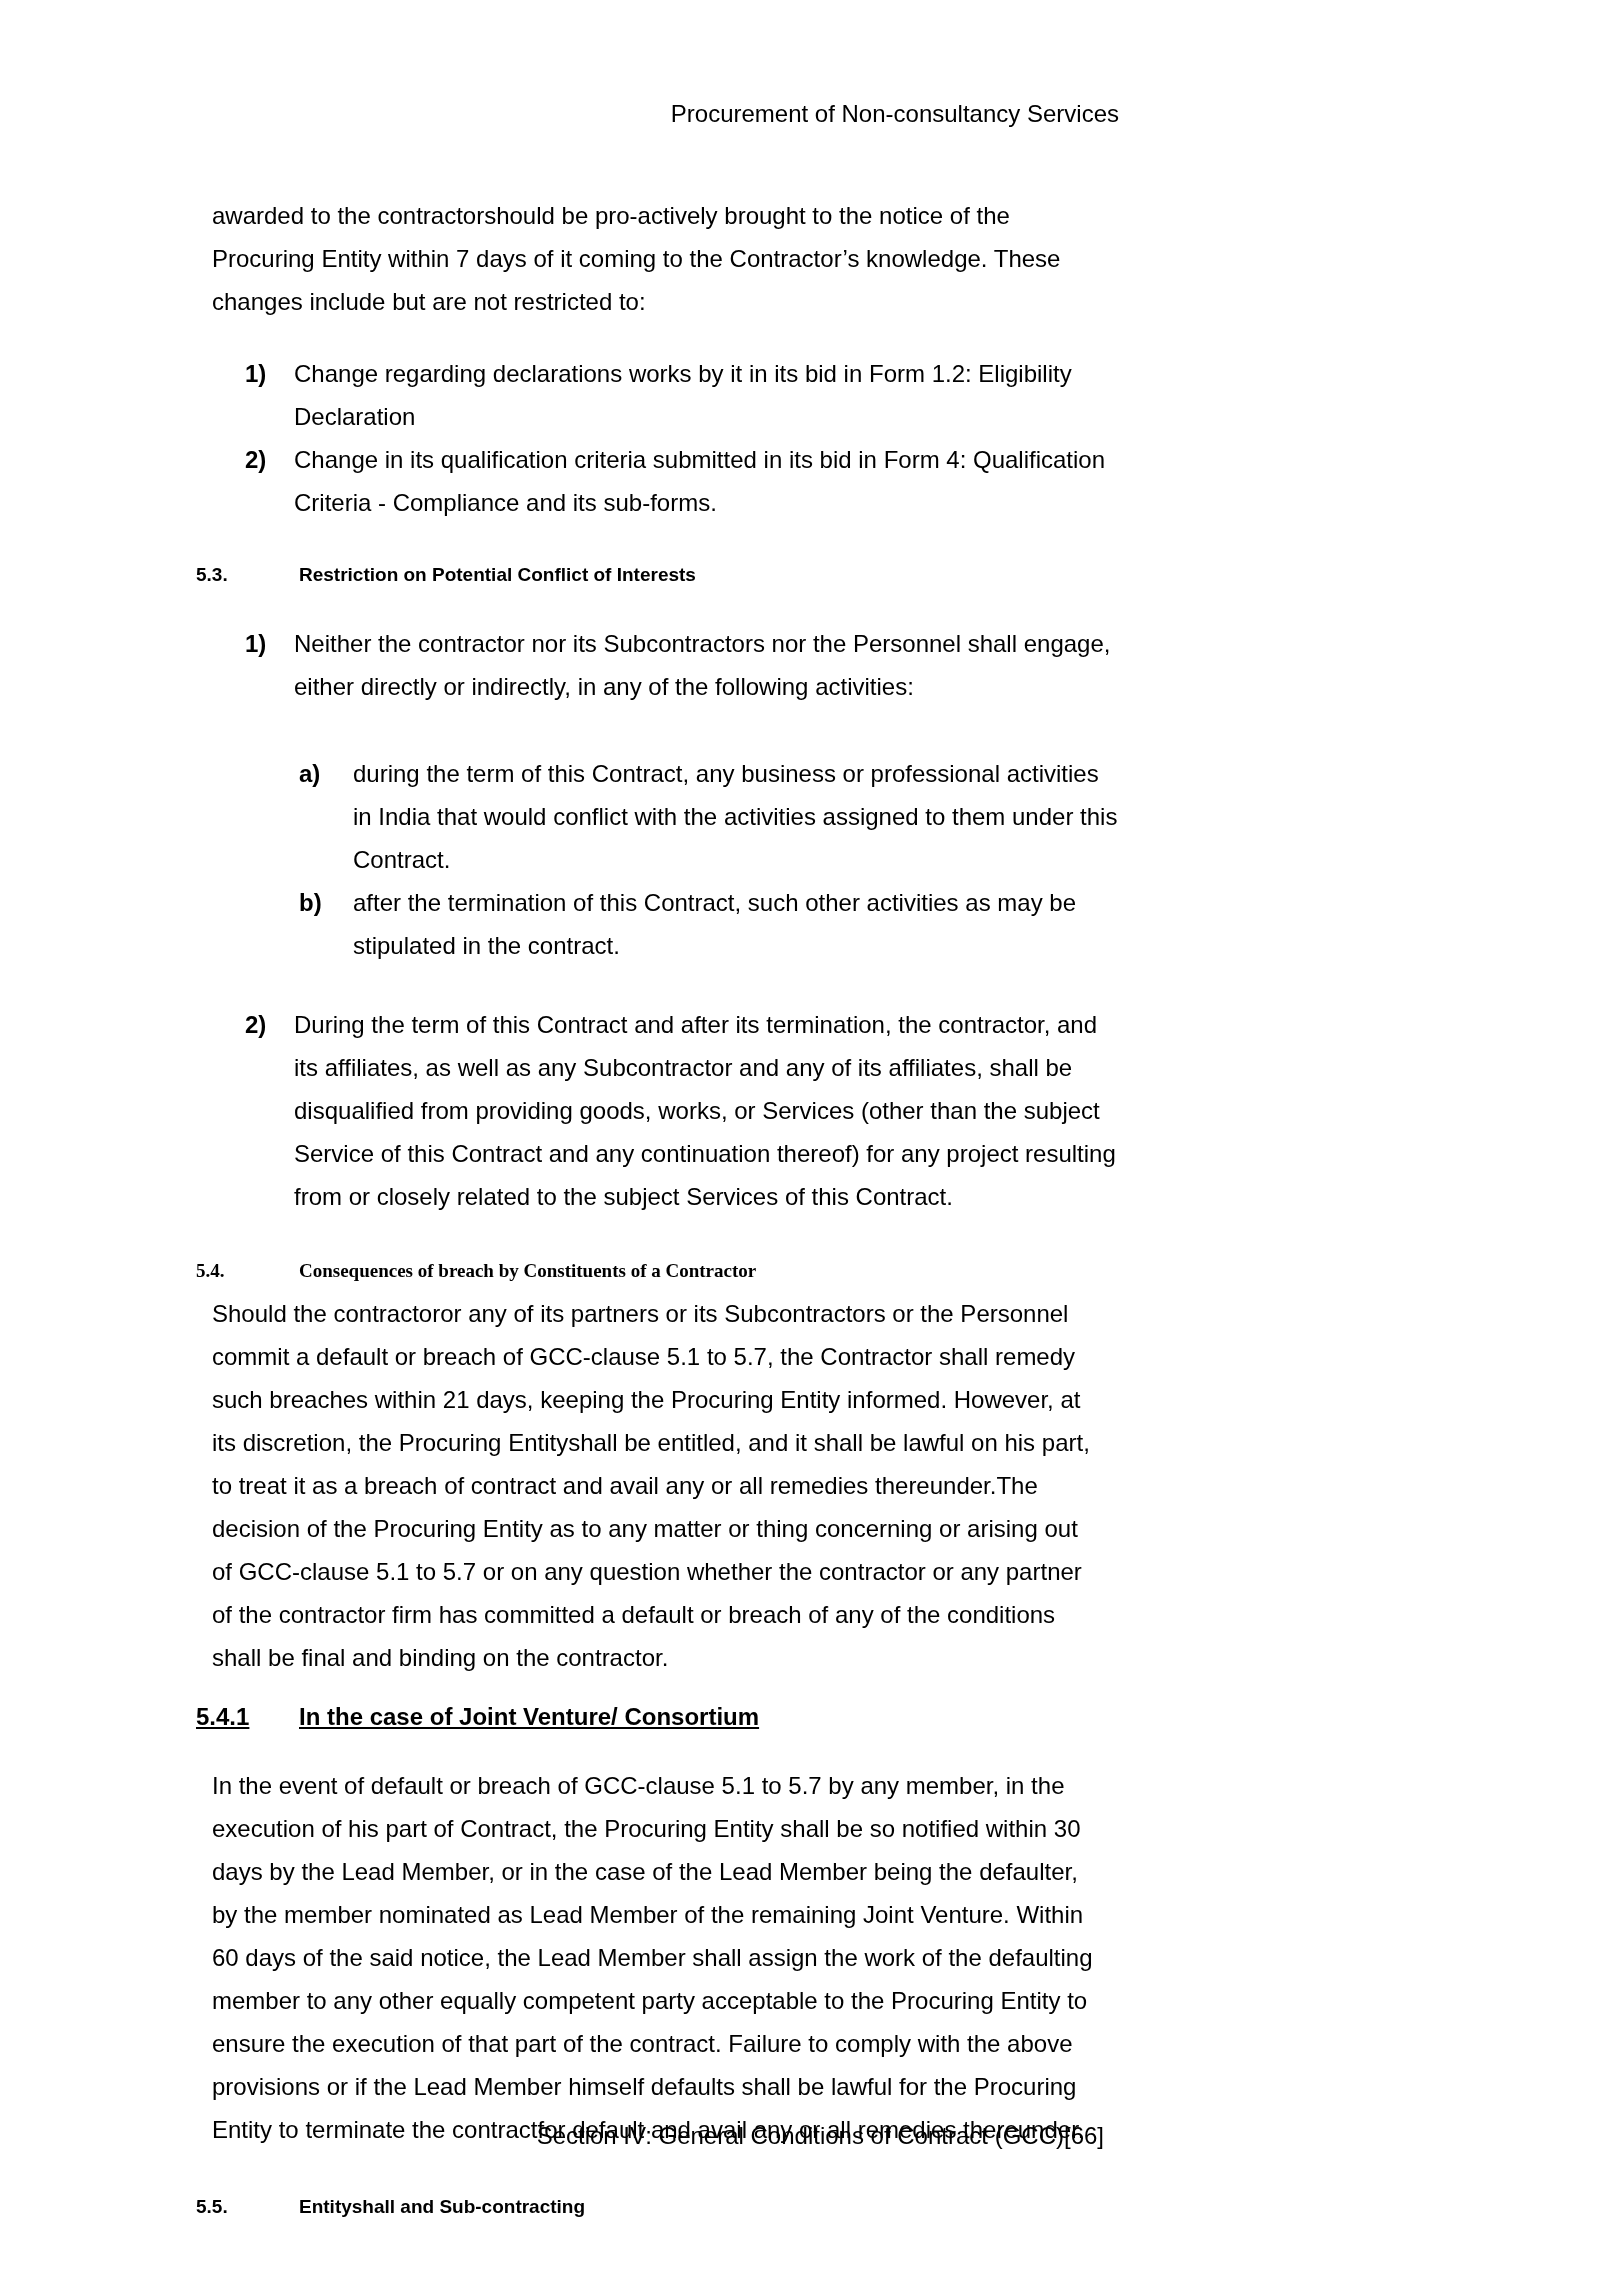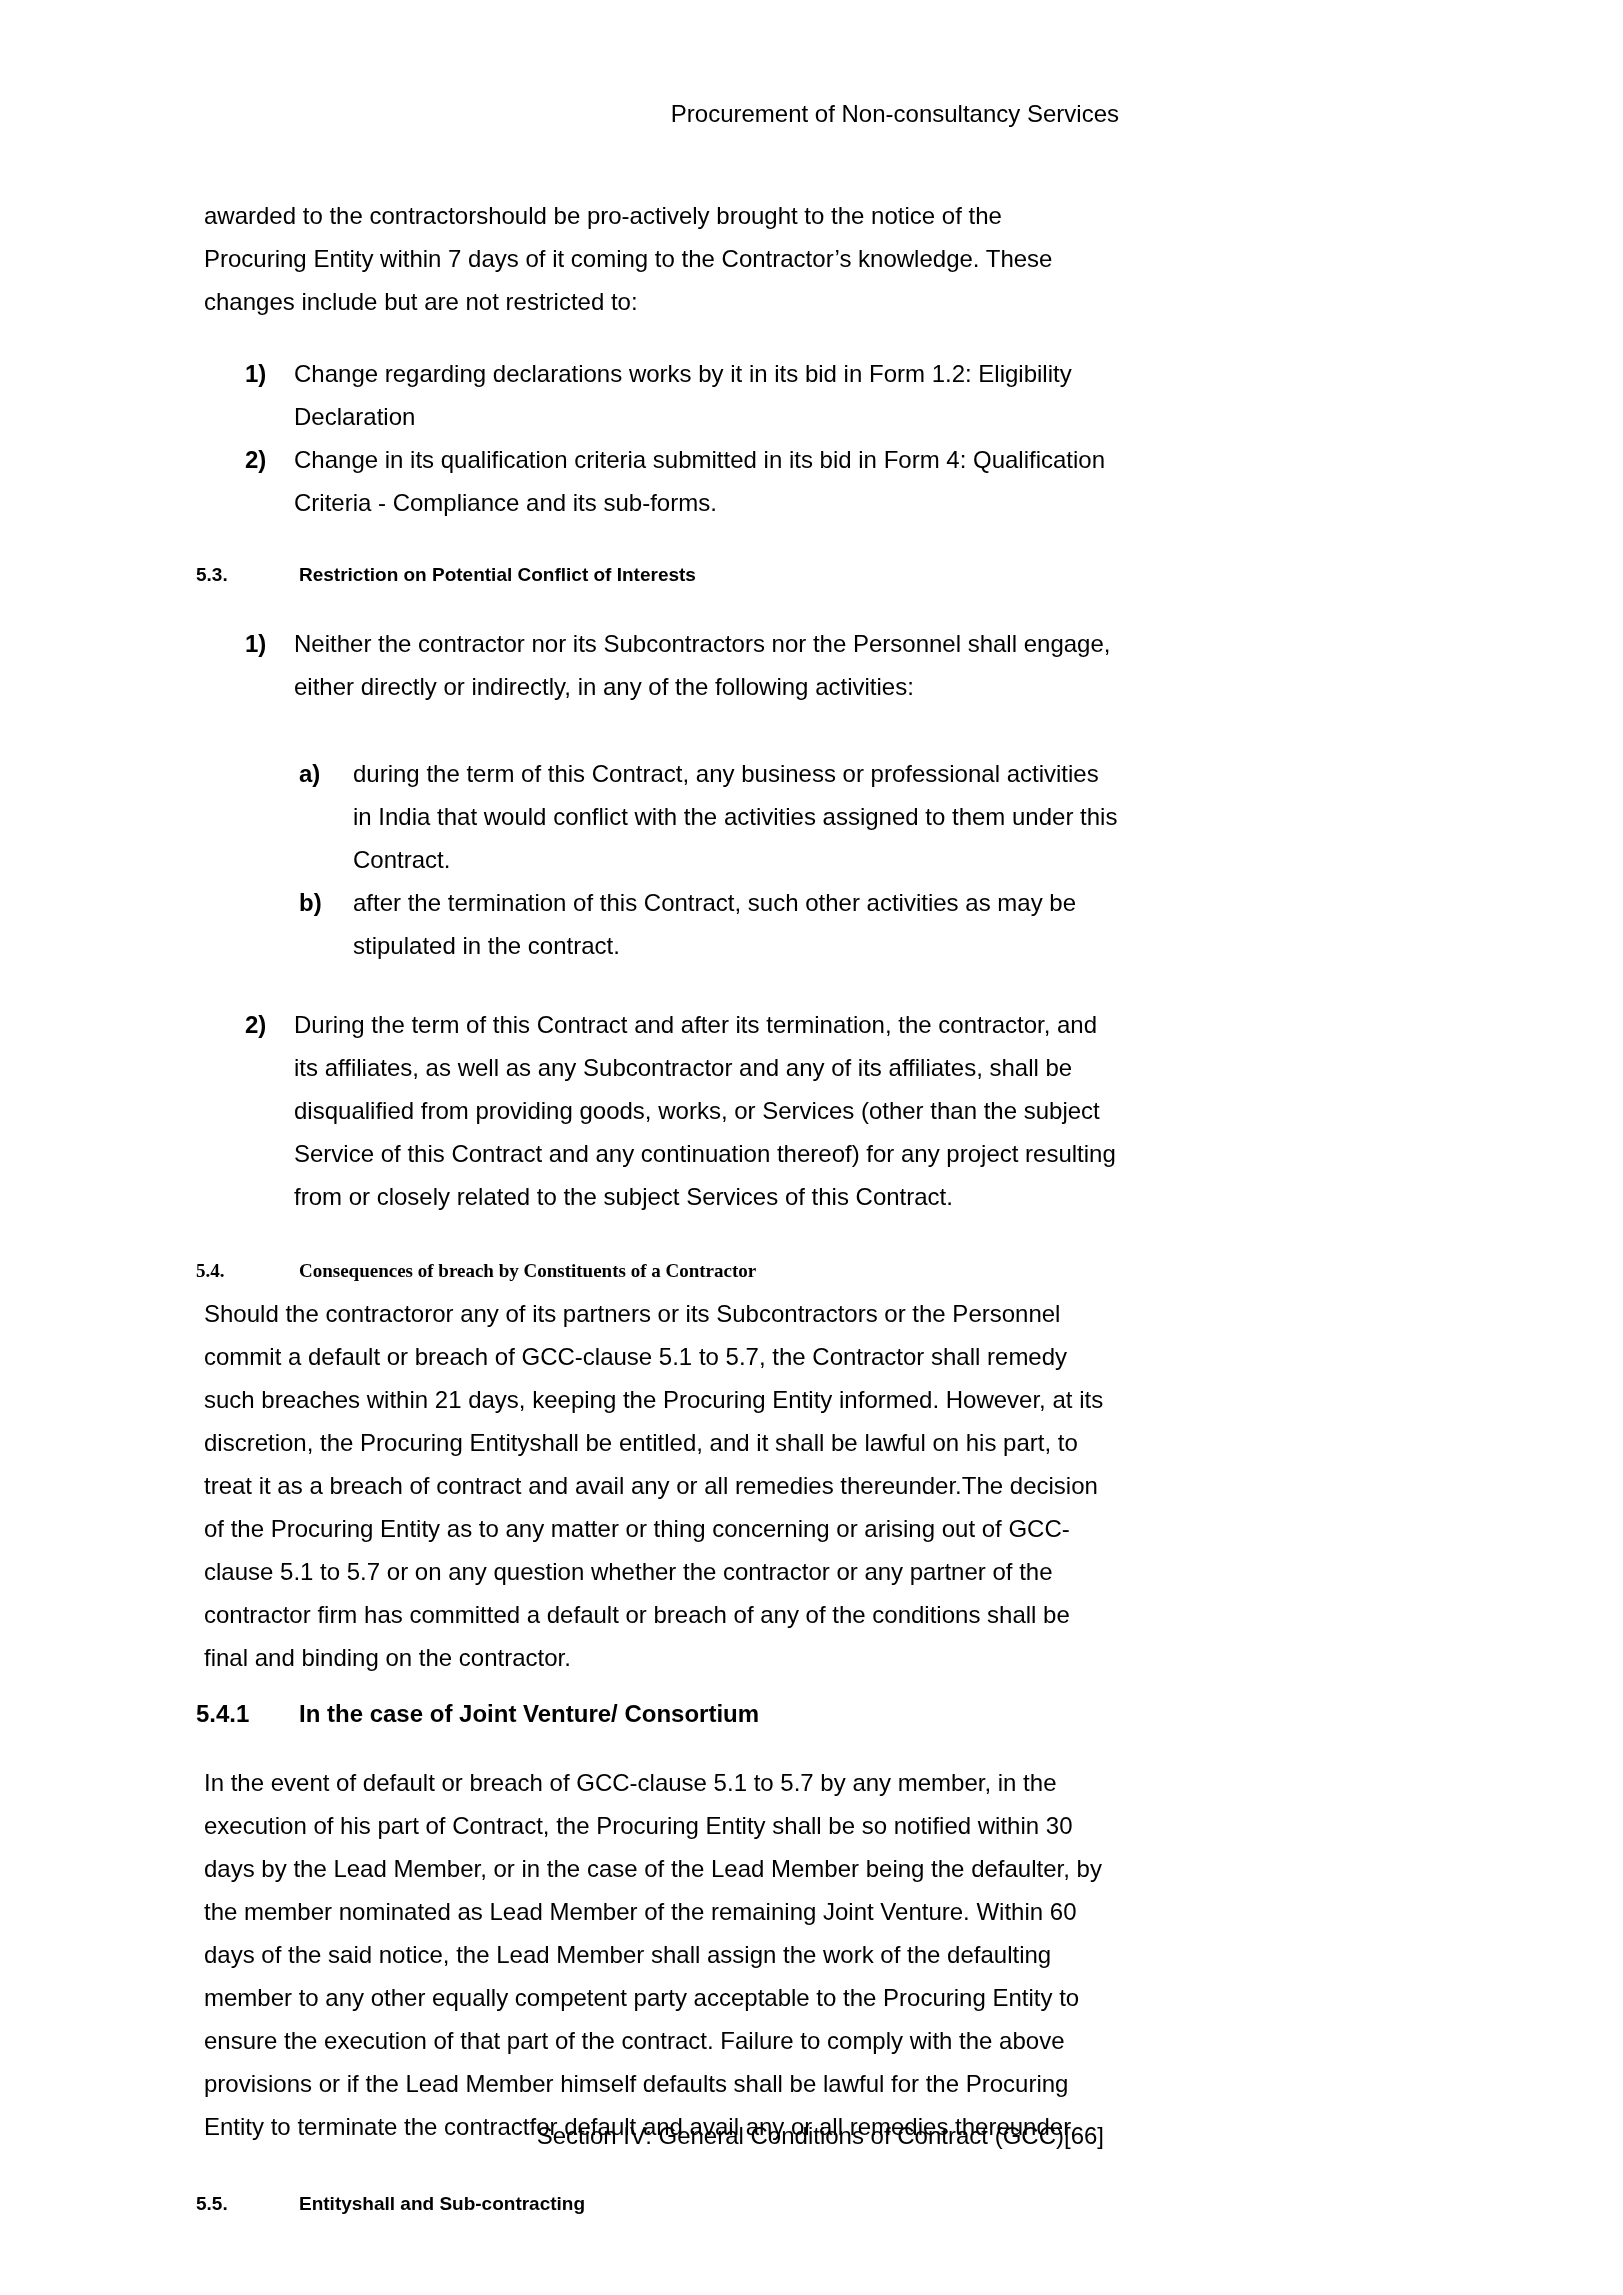--- a/index.html
+++ b/index.html
@@ -16,21 +16,21 @@
     font-family: "Liberation Sans", sans-serif;
     font-size: 24px;
     line-height: 43px;
     box-sizing: border-box;
     padding: 92px 197px 0 196px;
     overflow: hidden;
   }
   .header-row {
     text-align: right;
   }
-  .para { margin: 8px; }
+  .para { margin: 16px; }
   .intro { margin-top: 59px; }
 
   .li {
     position: relative;
     padding-left: 98px;
   }
   .li .marker {
     position: absolute;
     left: 49px;
     top: 0;
@@ -51,21 +51,21 @@
 
   .heading {
     display: flex;
     font-weight: bold;
   }
   .heading .hnum {
     flex: 0 0 103px;
     width: 103px;
   }
   .h-major { font-size: 19px; }
-  .h-minor { font-size: 24px; }
+  .h-minor { font-size: 24px; text-decoration: underline; }
 
   .h53  { margin-top: 29.4px; }
   .it1  { margin-top: 26px; }
   .subl { margin-top: 44px; }
   .it2  { margin-top: 36px; }
   .h54  { margin-top: 31px; font-family: Liberation Serif, serif; }
   .p54  { margin-top: 0px; }
   .h541 { margin-top: 13px; }
   .p541 { margin-top: 26px; }
   .h55  { margin-top: 34px; }

